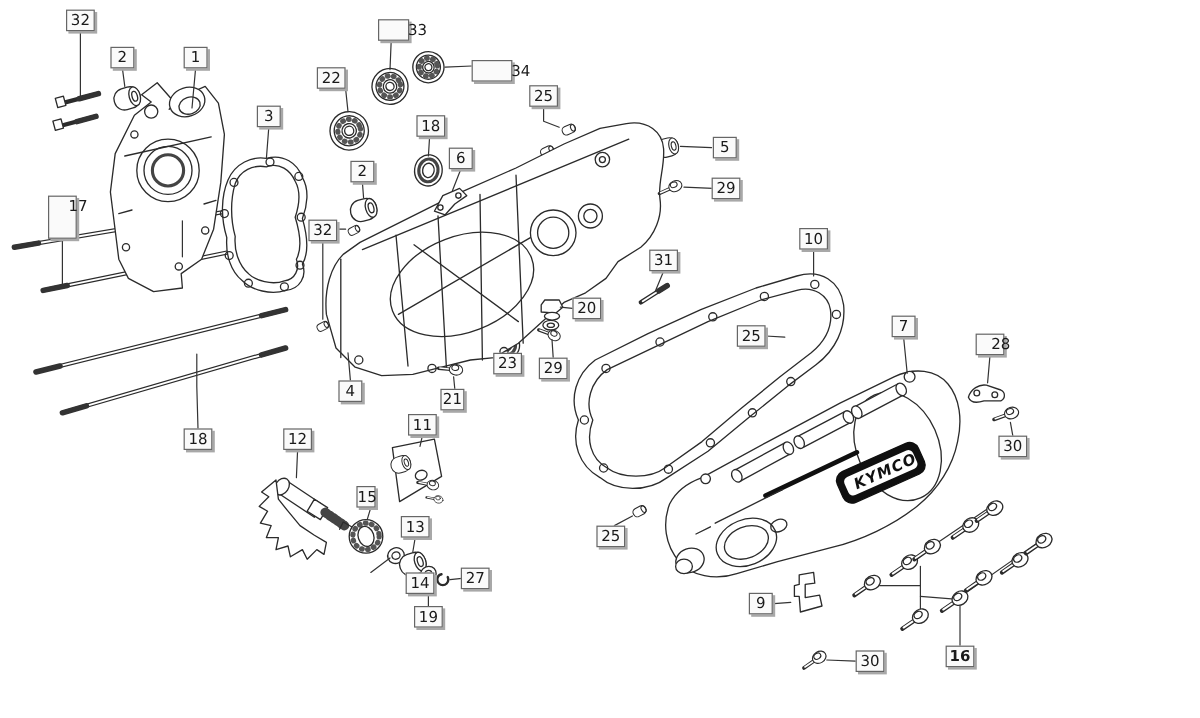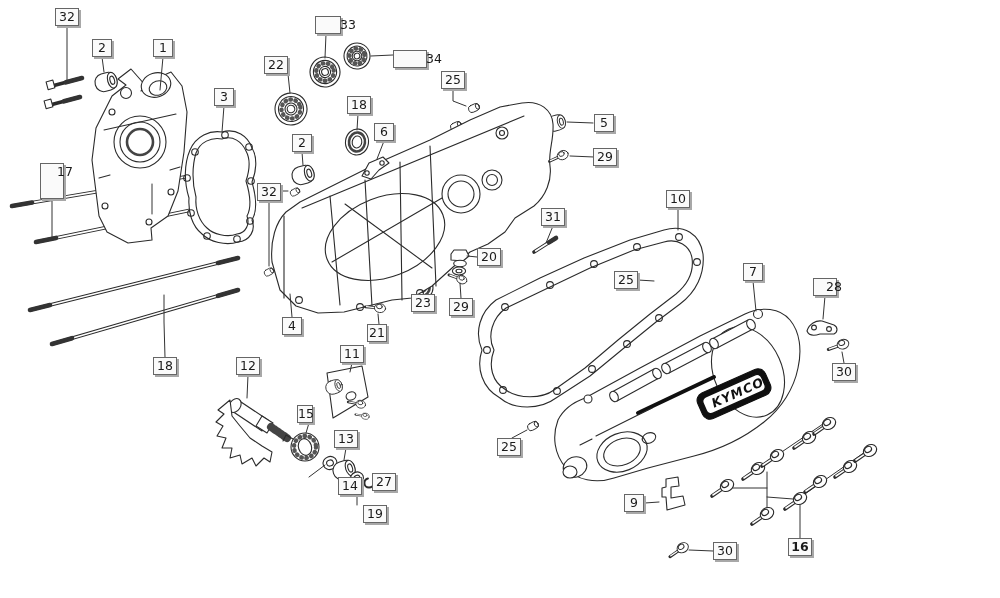--- a/index.html
+++ b/index.html
@@ -449,21 +449,21 @@
       <div class="callout" style="left: 477px; top: 248px; width: 24px; height: 18px;">20</div>
       <div class="callout" style="left: 449px; top: 298px; width: 24px; height: 18px;">29</div>
       <div class="callout" style="left: 411px; top: 294px; width: 24px; height: 18px;">23</div>
       <div class="callout" style="left: 367px; top: 324px; width: 20px; height: 18px;">21</div>
       <div class="callout" style="left: 282px; top: 317px; width: 20px; height: 18px;">4</div>
       <div class="callout" style="left: 236px; top: 357px; width: 24px; height: 18px;">12</div>
       <div class="callout" style="left: 340px; top: 345px; width: 24px; height: 18px;">11</div>
       <div class="callout" style="left: 297px; top: 405px; width: 16px; height: 18px;">15</div>
       <div class="callout" style="left: 334px; top: 430px; width: 24px; height: 18px;">13</div>
       <div class="callout" style="left: 294px; top: 477px; width: 24px; height: 18px; margin-left: 44px;">14</div>
-      <div class="callout" style="left: 363px; top: 505px; width: 24px; height: 18px;">19</div>
-      <div class="callout" style="left: 372px; top: 473px; width: 24px; height: 18px;">27</div>
+      <div class="callout" style="left: 345px; top: 505px; width: 24px; height: 18px;">19</div>
+      <div class="callout" style="left: 384px; top: 473px; width: 24px; height: 18px;">27</div>
       <div class="callout" style="left: 497px; top: 438px; width: 24px; height: 18px;">25</div>
       <div class="callout" style="left: 624px; top: 494px; width: 20px; height: 18px;">9</div>
       <div class="callout" style="left: 713px; top: 542px; width: 24px; height: 18px;">30</div>
       <div class="callout" style="left: 788px; top: 538px; width: 24px; height: 18px; font-weight: bold;">16</div>
     </div>
 
 </div>
 
 </body></html>

